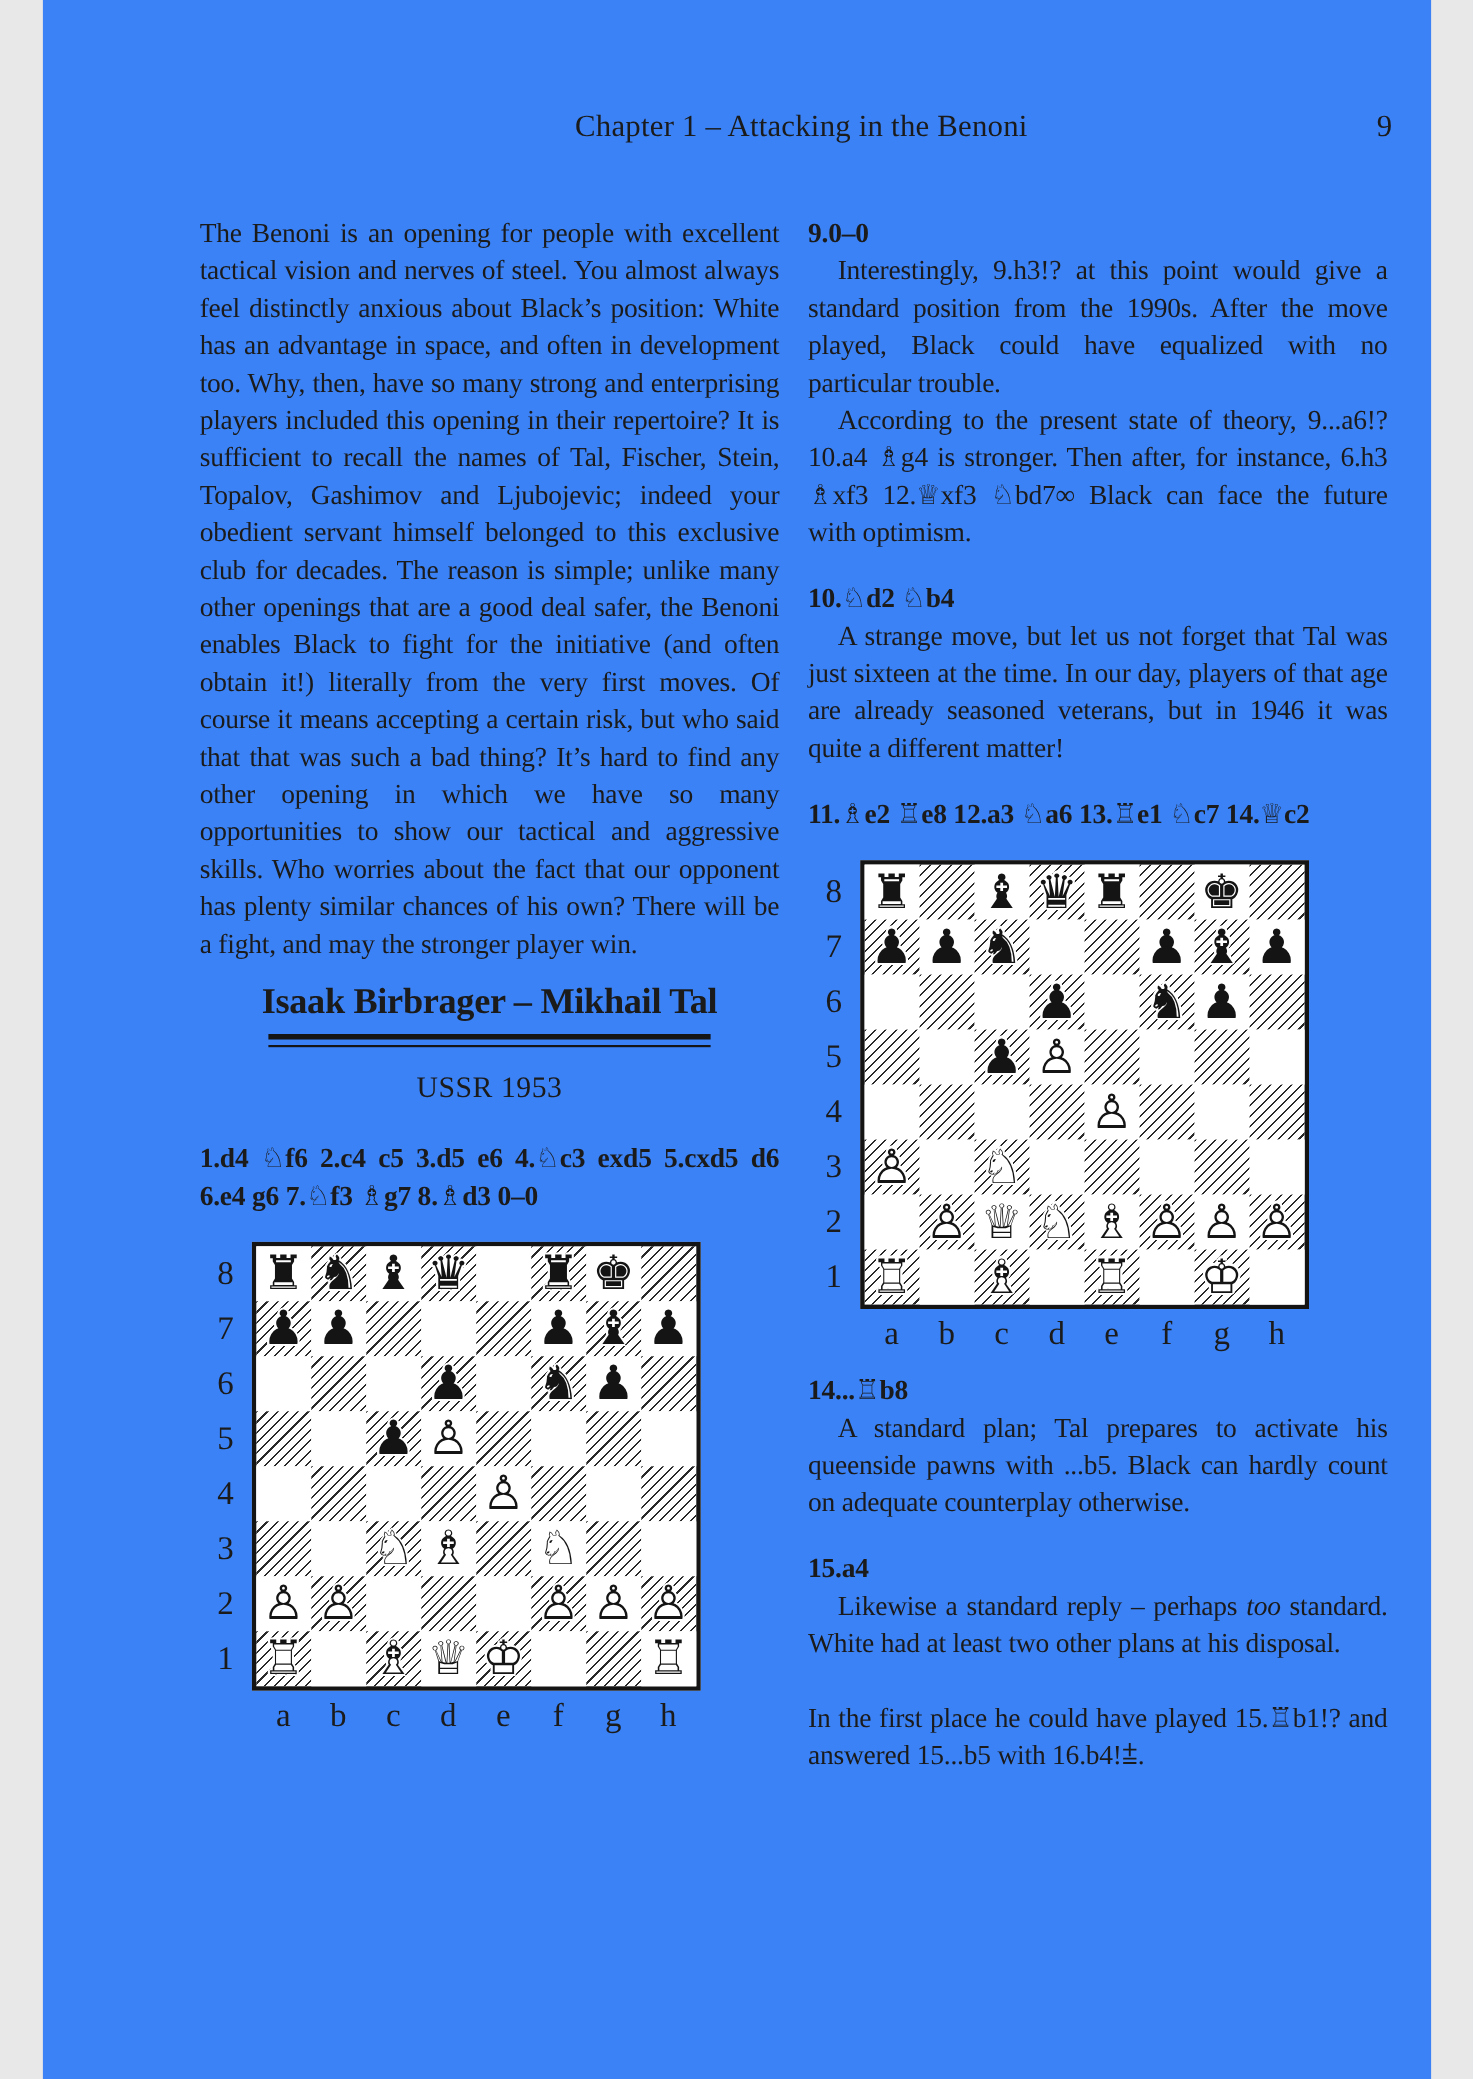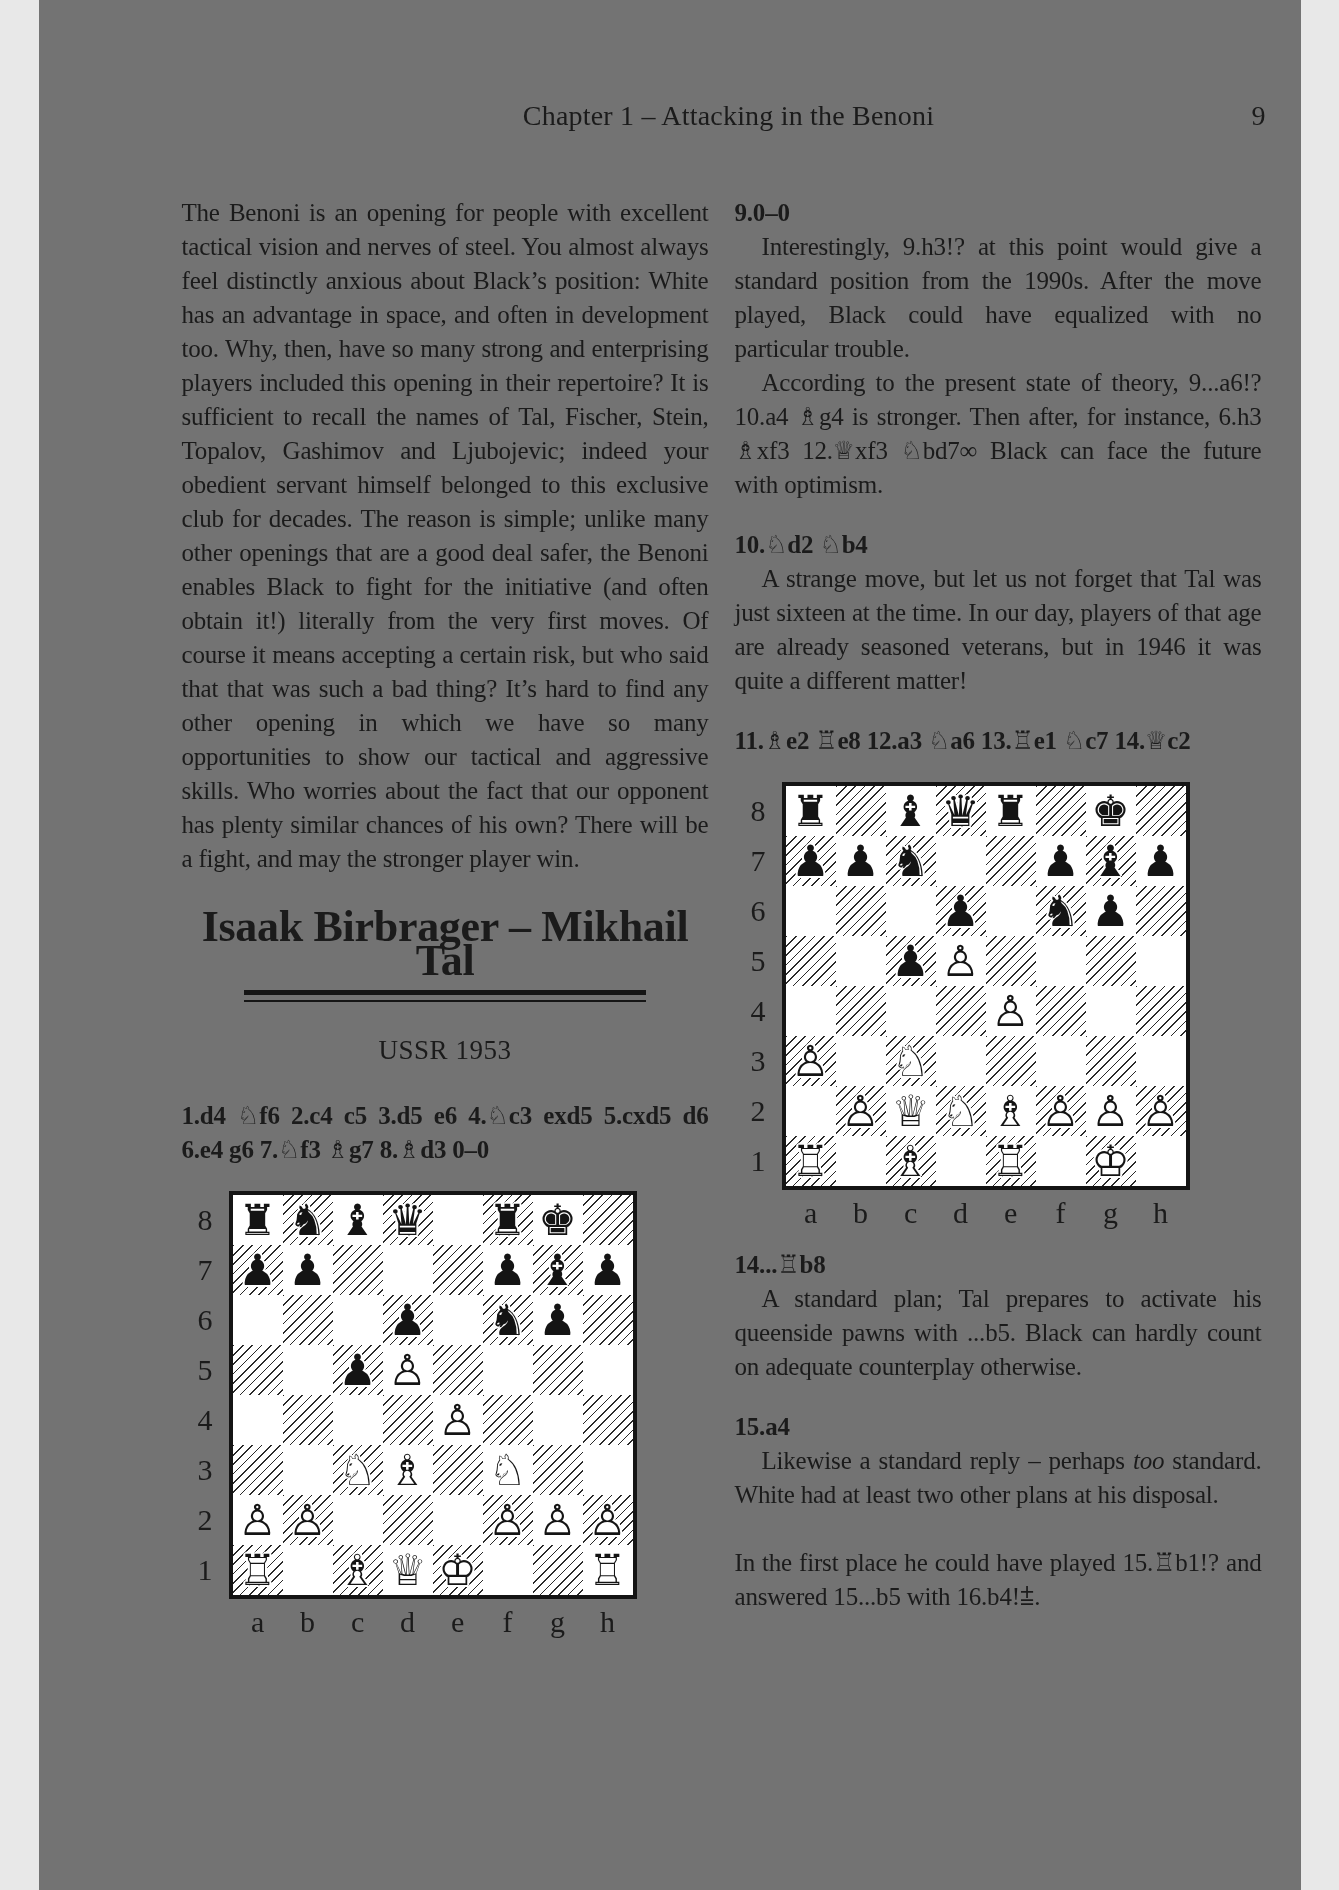--- a/index.html
+++ b/index.html
@@ -1,33 +1,33 @@
 <!DOCTYPE html>
 <html><head>
 <meta charset="utf-8">
 <style>
   html,body{margin:0;padding:0;background:#e8e8e8;}
   .page{
-    width:1240px;height:1890px;position:relative;background:#737373;
+    width:1240px;height:1890px;position:relative;background:#3b82f6;
     font-family:"Liberation Serif","DejaVu Serif","DejaVu Sans",serif;
     color:#1b1b1b;overflow:hidden;margin:0 auto;padding-left:22px;
   }
   .content{position:absolute;left:143px;top:100px;width:1094px;}
   .page-header{position:relative;height:40px;margin-bottom:56px;}
   .chapter-title{text-align:center;font-size:28px;letter-spacing:.2px;}
   .page-number{position:absolute;right:10px;top:0;font-size:28px;}
   .columns{display:flex;gap:26px;align-items:flex-start;}
   .col{width:527px;font-size:25px;line-height:34px;letter-spacing:-0.2px;}
   .col p{margin:0;text-align:justify;}
   p.indent{text-indent:27px;}
   .mh{font-weight:bold;text-align:left !important;margin-top:26px !important;}
   .mh.first{margin-top:0 !important;}
-  .game-players{font-size:44px;font-weight:bold;text-align:center;margin-top:34px;letter-spacing:-0.3px;}
+  .game-players{font-size:33px;font-weight:bold;text-align:center;margin-top:18px;letter-spacing:-0.3px;}
   .rule{width:402px;margin:12px auto 0;height:5px;border-top:5px solid #151515;border-bottom:2px solid #151515;}
-  .game-event{text-align:center;font-size:27px;margin-top:31px;letter-spacing:.5px;}
+  .game-event{text-align:center;font-size:27px;margin-top:19px;letter-spacing:.5px;}
   .moves-line{font-weight:bold;margin-top:32px !important;}
   .space-above{margin-top:34px !important;}
   
   .diagram{margin-top:24px;}
   .diagram-row{display:flex;}
   .rank-labels{width:47px;display:flex;flex-direction:column;padding-top:4px;}
   .rank-label{height:50px;line-height:50px;text-align:center;font-size:30px;letter-spacing:0;}
   .board{
     width:400px;height:400px;border:4px solid #141414;box-sizing:content-box;
     display:grid;grid-template-columns:repeat(8,50px);grid-template-rows:repeat(8,50px);

